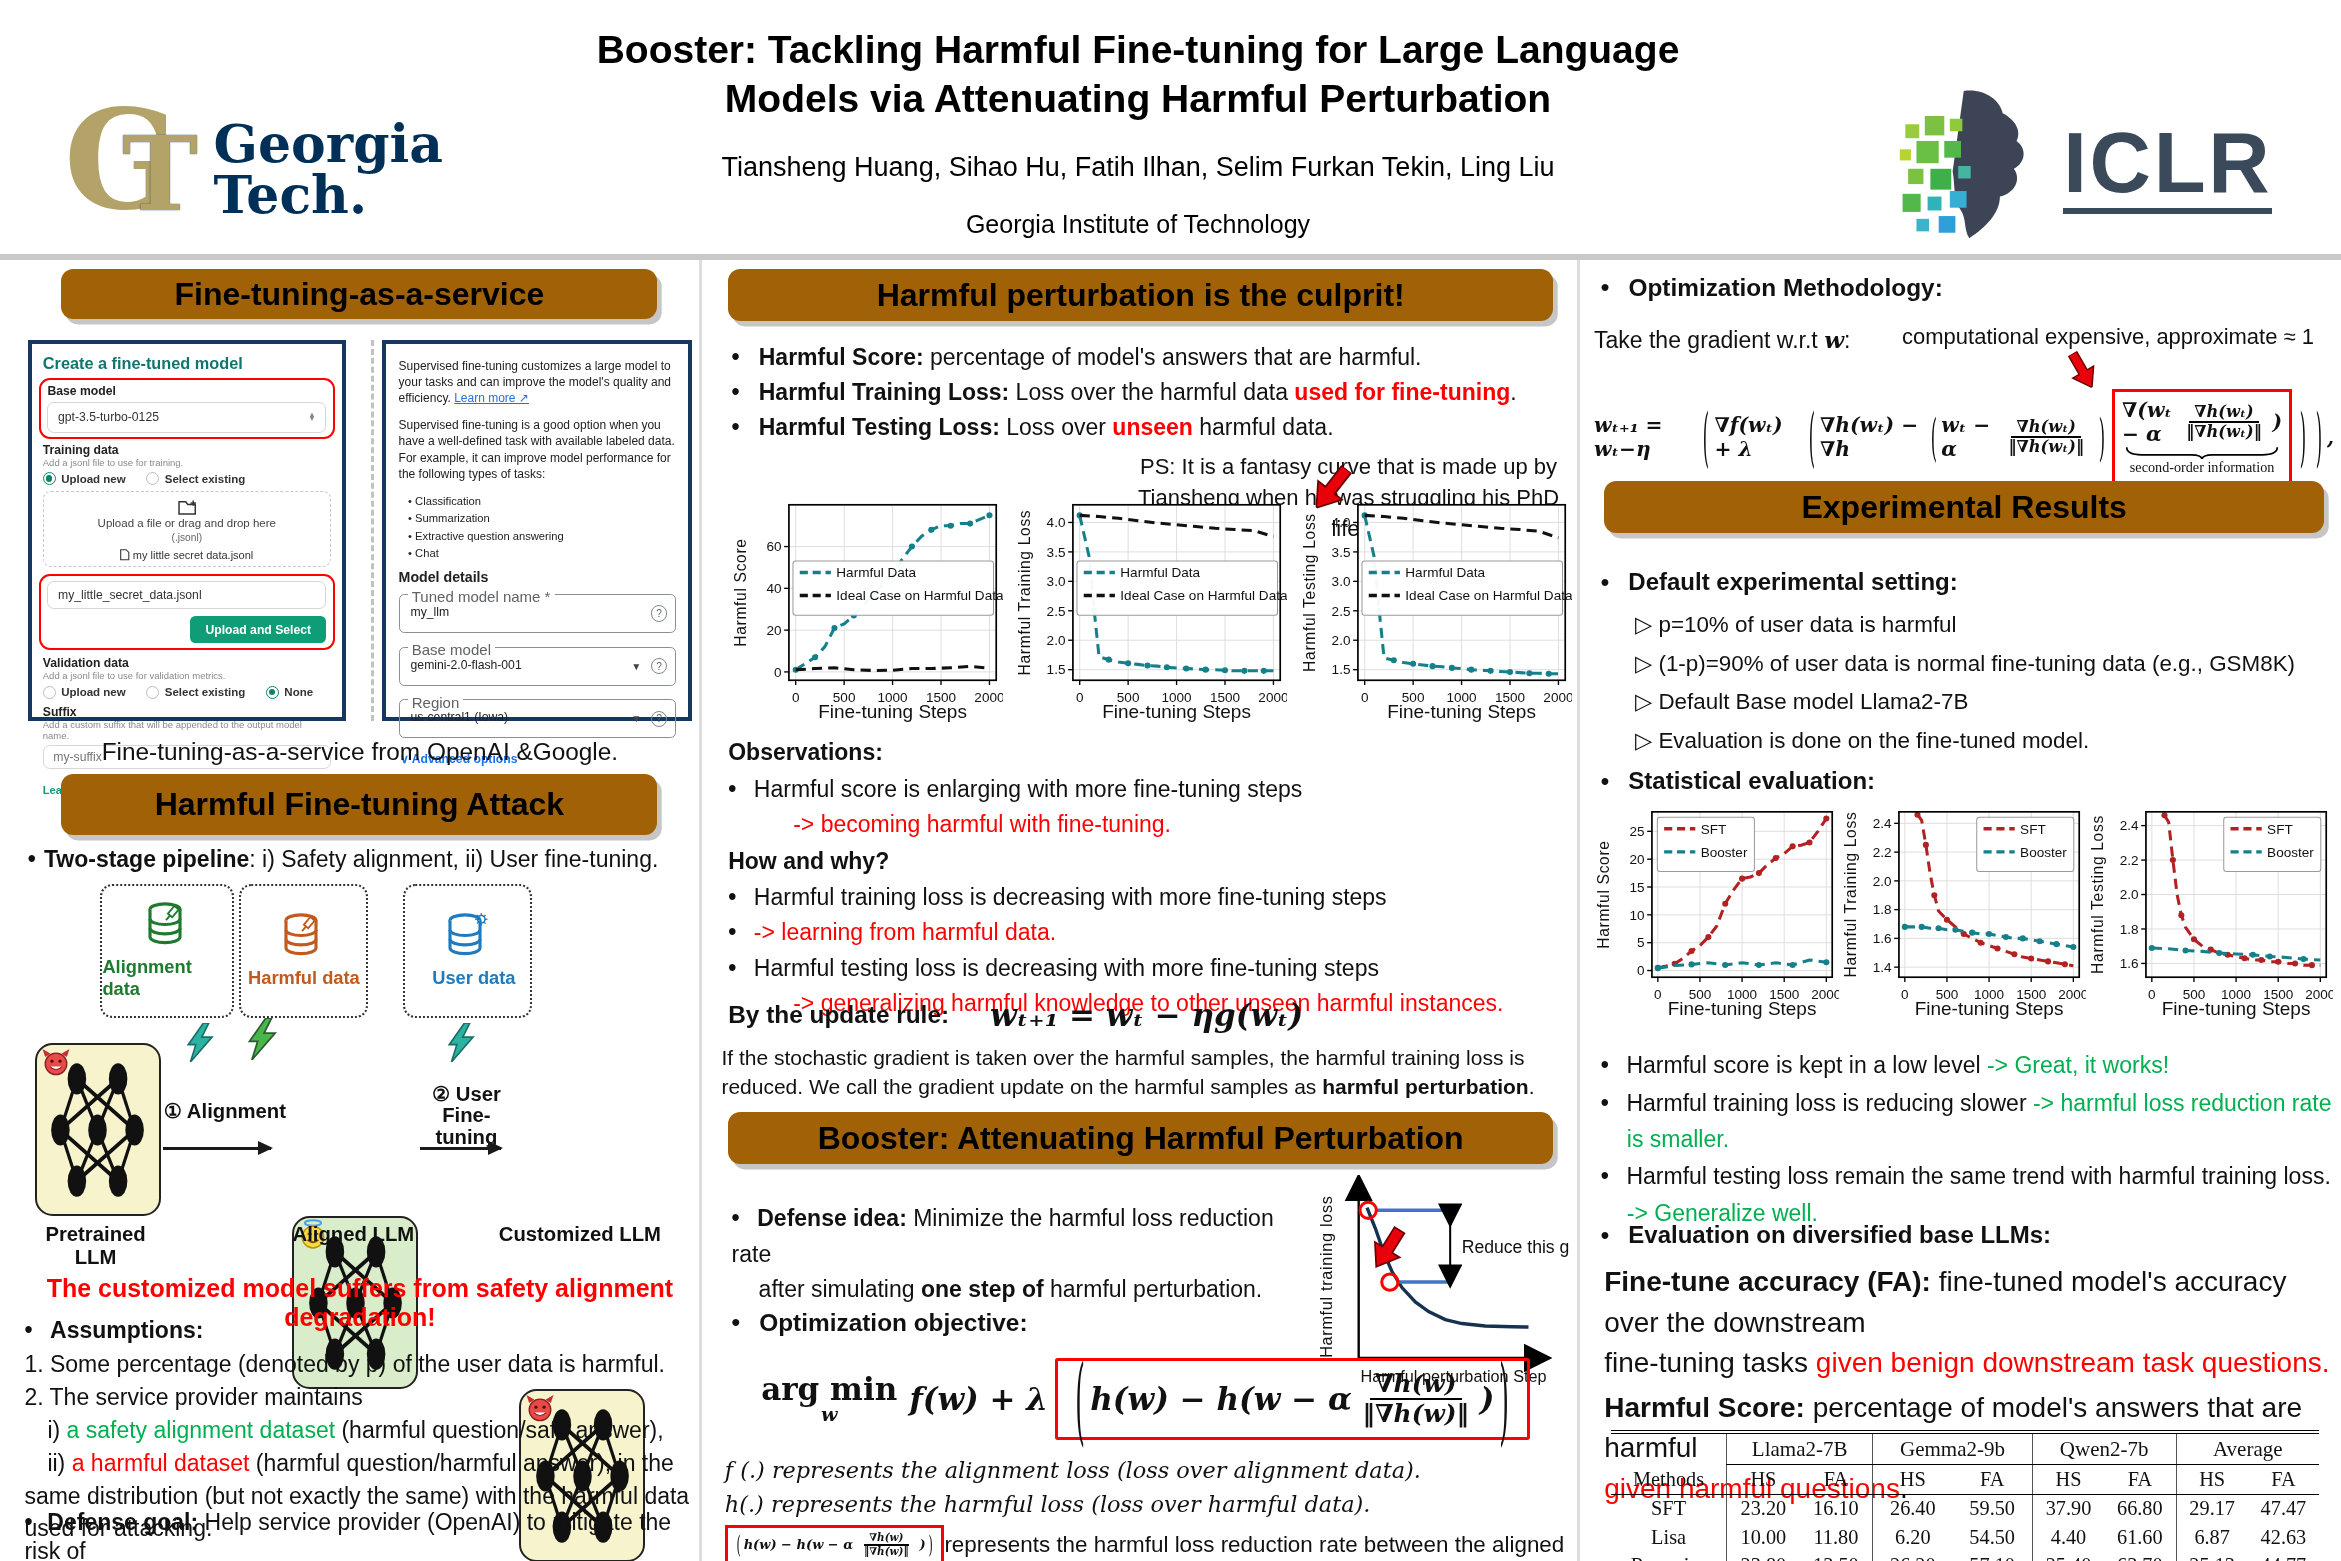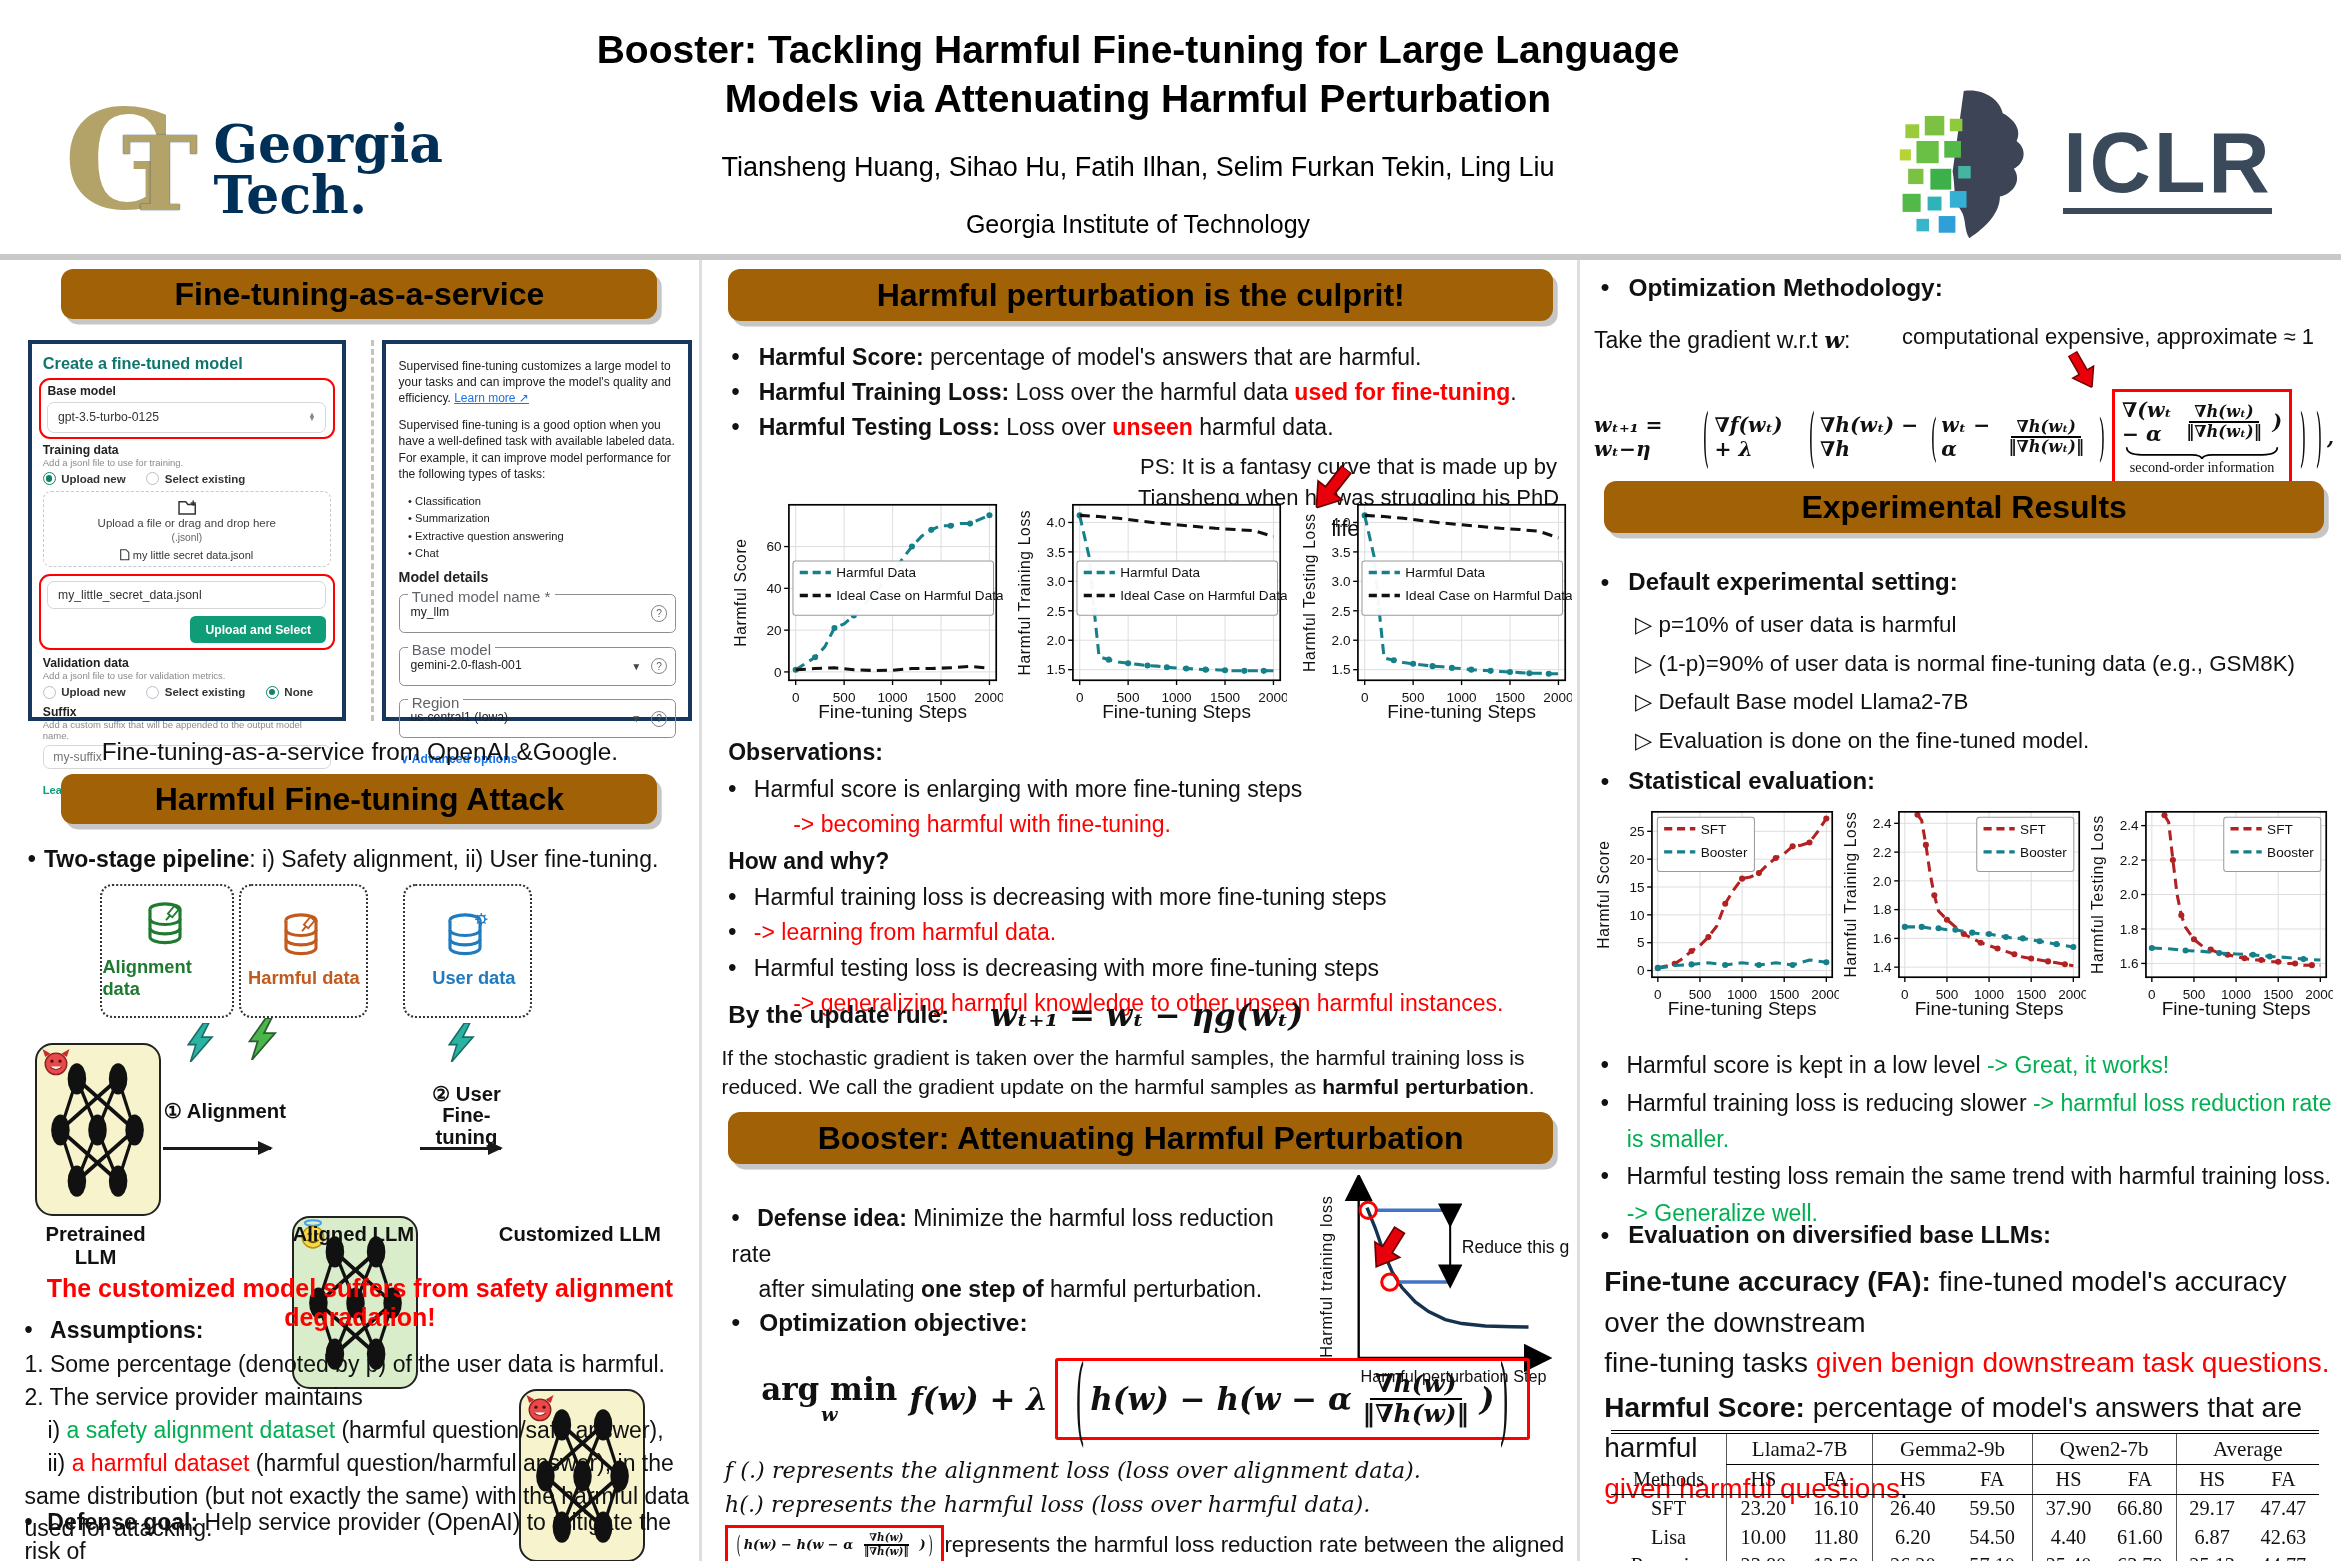--- a/index.html
+++ b/index.html
@@ -221,21 +221,21 @@
             <span class="caret">▼</span>
             <span class="qmark">?</span>
           </div>
       </div>
       <div style="color:#1a73e8;font-weight:bold;font-size:12.2px;margin:1.4px 0 11px 1.4px;">∨ Advanced options</div>
       <span style="display:inline-block;border:1.4px solid #d2d5d9;border-radius:4.1px;color:#1a73e8;font-weight:bold;font-size:12.2px;padding:5.4px 13.6px;">Continue</span>
     </div>
 
     <div class="abs" style="left:0;top:474px;width:671px;text-align:center;font-size:24.4px;">Fine-tuning-as-a-service from OpenAI &amp;Google.</div>
 
-    <div class="abs pill" style="left:37px;top:510px;width:596px;height:50px;">
+    <div class="abs pill" style="left:37px;top:510px;width:596px;height:61px;">
       <span class="pill-text">Harmful Fine-tuning Attack</span>
     </div>
 
     <div class="abs t34" style="left:3.4px;top:581px;width:667px;">
       <span class="bullet">•</span><span class="bold">Two-stage pipeline</span><span>: i) Safety alignment, ii) User fine-tuning.</span>
     </div>
 
     <div class="abs" style="left:0;top:620px;width:671px;height:379px;">
       <div class="abs databox" style="left:76px;top:0;width:130px;height:130px;">
         <svg width="43" height="50" viewBox="0 0 64 80">

